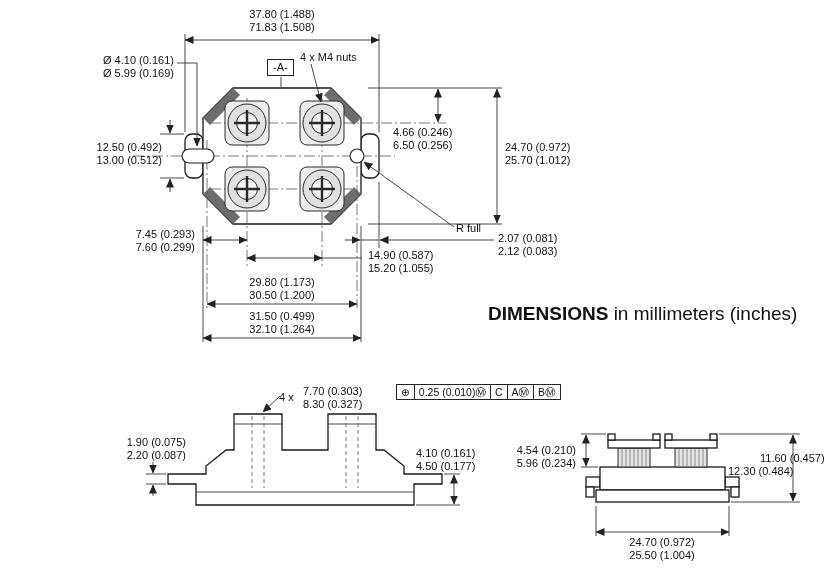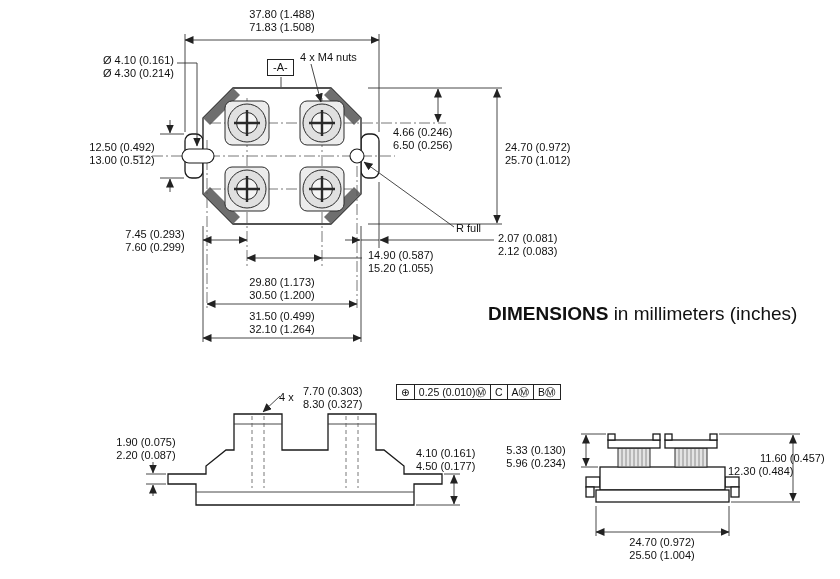--- a/index.html
+++ b/index.html
@@ -7,21 +7,21 @@
         font-family:"Liberation Sans","DejaVu Sans",sans-serif;color:#111;}
   svg{position:absolute;left:0;top:0;}
   .ol{fill:#fff;stroke:#1a1a1a;stroke-width:1.3;}
   .fd{fill:#6e6e6e;stroke:none;}
   .dim{stroke:#333;stroke-width:0.9;fill:none;}
   .cl{stroke:#555;stroke-width:0.8;stroke-dasharray:11 3 2 3;fill:none;}
   .hid{stroke:#555;stroke-width:0.8;stroke-dasharray:4 3;fill:none;}
   .hatch{stroke:#777;stroke-width:0.8;}
   .lbl{position:absolute;font-size:11px;line-height:1.18;white-space:nowrap;}
   .c{transform:translateX(-50%);}
-  .r{text-align:center;}
+  .r{text-align:right;}
   .datum{position:absolute;border:1px solid #222;padding:0 5px;font-size:11px;line-height:15px;background:#fff;}
   .note{position:absolute;font-size:19px;}
   .note b{font-weight:bold;}
   .fcf{position:absolute;display:flex;font-size:10.5px;line-height:14px;}
   .fcf span{border:1px solid #222;padding:0 4px;margin-left:-1px;background:#fff;display:block;}
 </style>
 </head>
 <body>
 
 <div id="page">
@@ -174,21 +174,21 @@
       <line class="dim" x1="729" y1="506" x2="729" y2="536"></line>
       <line class="dim" x1="596" y1="532" x2="729" y2="532" marker-start="url(#arr)" marker-end="url(#arr)"></line>
     </g>
   </g>
 </svg>
 
 <div class="lbl c" style="left:282px;top:8px">37.80 (1.488)</div>
 <div class="lbl c" style="left:282px;top:21px">71.83 (1.508)</div>
 
 <div class="lbl" style="left:103px;top:54px">Ø 4.10 (0.161)</div>
-<div class="lbl" style="left:103px;top:67px">Ø 4.30 (0.214)</div>
+<div class="lbl" style="left:103px;top:67px">Ø 5.99 (0.169)</div>
 
 <div class="datum" style="left:267px;top:59px">-A-</div>
 <div class="lbl" style="left:300px;top:51px">4 x M4 nuts</div>
 
 <div class="lbl r" style="left:82px;top:141px;width:80px">12.50 (0.492)</div>
 <div class="lbl r" style="left:82px;top:154px;width:80px">13.00 (0.512)</div>
 
 <div class="lbl" style="left:393px;top:126px">4.66 (0.246)</div>
 <div class="lbl" style="left:393px;top:139px">6.50 (0.256)</div>
 
@@ -225,21 +225,21 @@
 <div class="lbl" style="left:416px;top:460px">4.50 (0.177)</div>
 
 <div class="fcf" style="left:397px;top:384px">
   <span>⊕</span>
   <span>0.25 (0.010)Ⓜ</span>
   <span>C</span>
   <span>AⓂ</span>
   <span>BⓂ</span>
 </div>
 
-<div class="lbl r" style="left:496px;top:444px;width:80px">5.33 (0.130)</div>
+<div class="lbl r" style="left:496px;top:444px;width:80px">4.54 (0.210)</div>
 <div class="lbl r" style="left:496px;top:457px;width:80px">5.96 (0.234)</div>
 
 <div class="lbl" style="left:760px;top:452px">11.60 (0.457)</div>
 <div class="lbl" style="left:728px;top:465px">12.30 (0.484)</div>
 
 <div class="lbl c" style="left:662px;top:536px">24.70 (0.972)</div>
 <div class="lbl c" style="left:662px;top:549px">25.50 (1.004)</div>
 
 </div>
 

